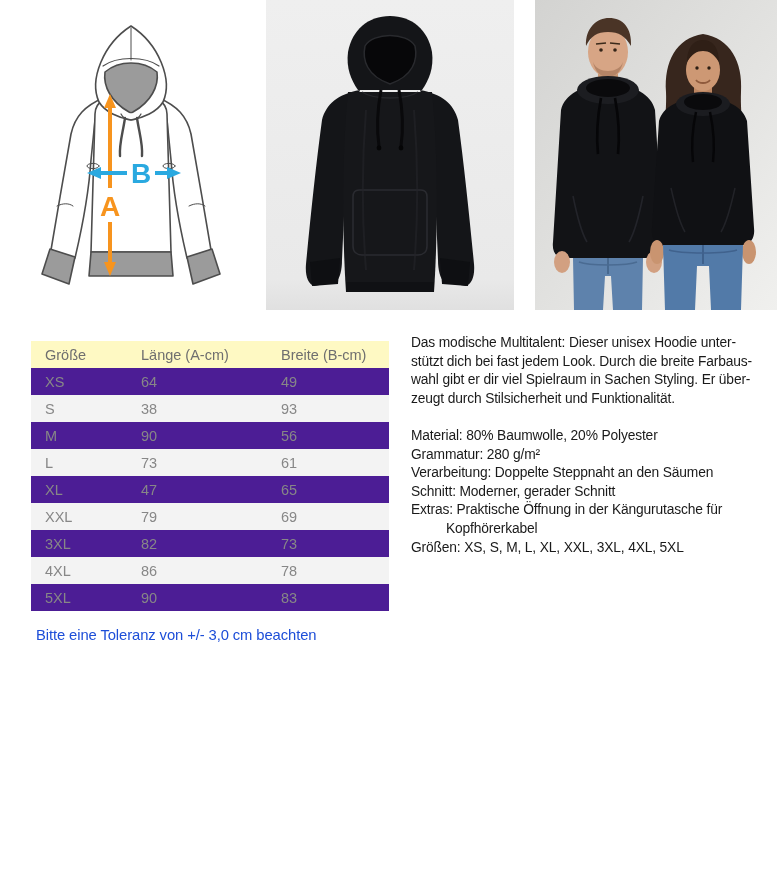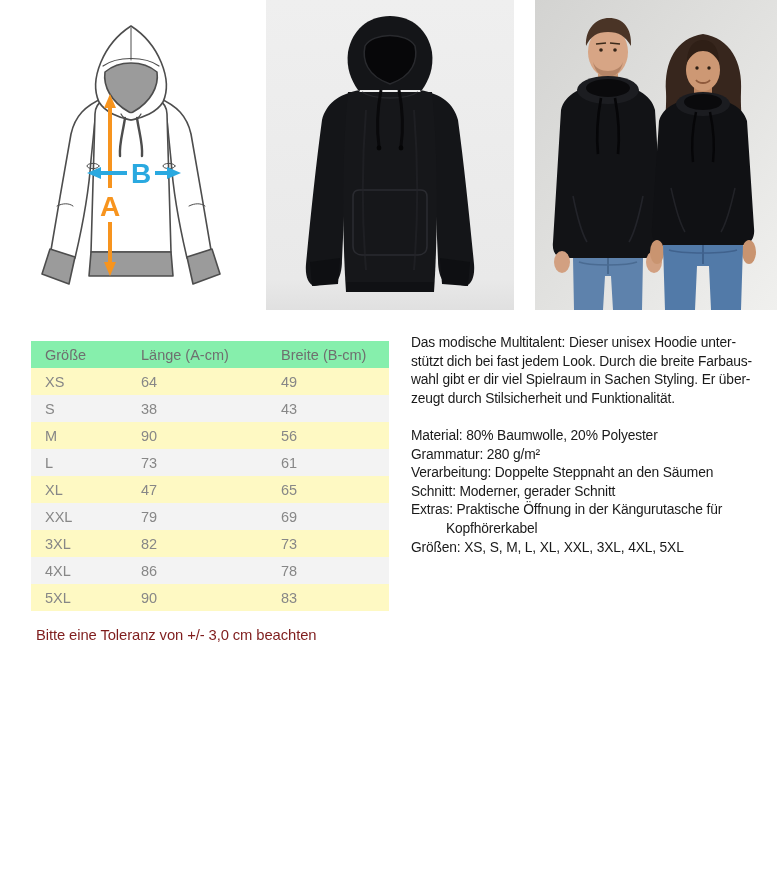--- a/index.html
+++ b/index.html
@@ -13,35 +13,35 @@
   .photo-front{left:266px;width:248px;}
   .photo-models{left:535px;width:242px;}
   .photo svg,.diagram-box svg{display:block;width:100%;height:100%;}
 
   
   .size-table{position:absolute;left:31px;top:341px;width:358px;font-size:14.5px;}
   .trow{
     display:grid;grid-template-columns:96px 140px 1fr;align-items:center;
     height:27px;padding-left:14px;box-sizing:border-box;
   }
-  .trow.head{background:#86efac;color:#6f6f6f;}
-  .trow.odd{background:#fef9c3;color:#878787;}
+  .trow.head{background:#fef9c3;color:#6f6f6f;}
+  .trow.odd{background:#4c1d95;color:#878787;}
   .trow.even{background:#f3f3f3;color:#878787;}
 
   
   .description{
     position:absolute;left:411px;top:334px;width:366px;
     font-size:13.8px;line-height:18.6px;color:#1a1a1a;letter-spacing:-0.15px;
   }
   .description .gap{height:18.6px;}
   .description .indent{padding-left:35px;}
 
   
   .tolerance{
-    position:absolute;left:36px;top:627px;font-size:14.8px;color:#7f1d1d;
+    position:absolute;left:36px;top:627px;font-size:14.8px;color:#1d4ed8;
     letter-spacing:-0.1px;
   }
 </style>
 </head>
 <body>
 
 <div class="canvas">
 
   <div class="diagram-box">
     <svg viewBox="0 0 215 300">
@@ -203,21 +203,21 @@
       <span>Breite (B-cm)</span>
     </div>
     <div class="trow odd">
       <span>XS</span>
       <span>64</span>
       <span>49</span>
     </div>
     <div class="trow even">
       <span>S</span>
       <span>38</span>
-      <span>43</span>
+      <span>93</span>
     </div>
     <div class="trow odd">
       <span>M</span>
       <span>90</span>
       <span>56</span>
     </div>
     <div class="trow even">
       <span>L</span>
       <span>73</span>
       <span>61</span>

